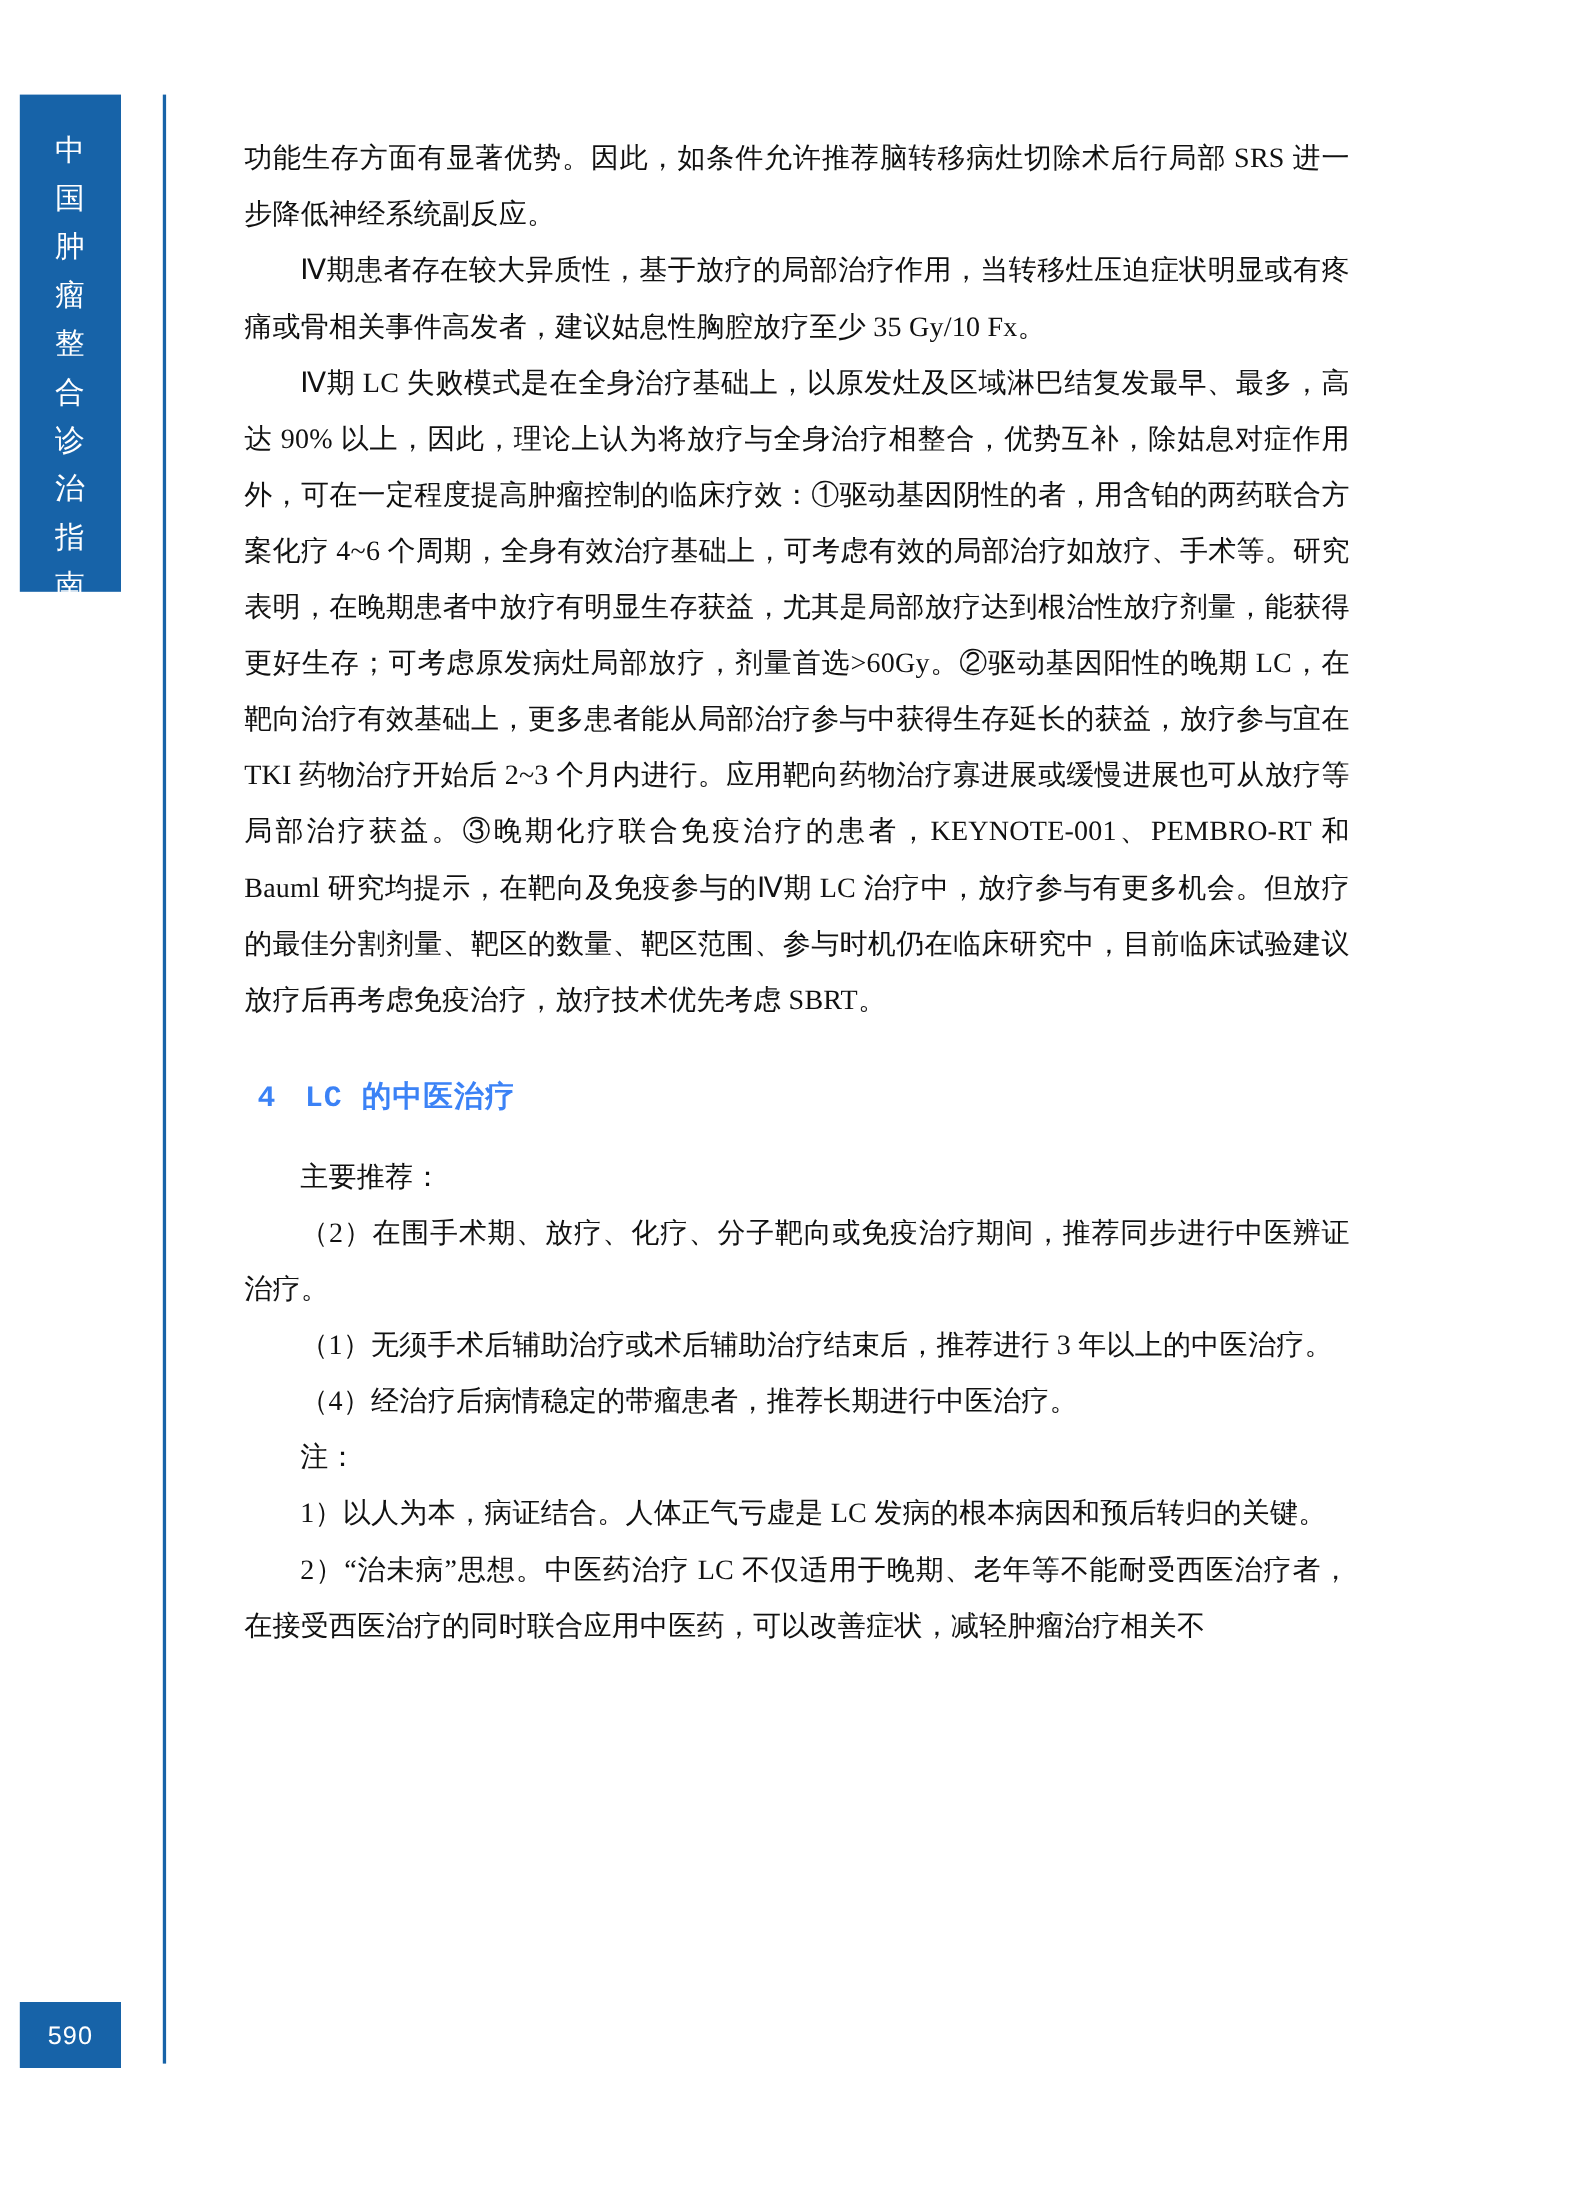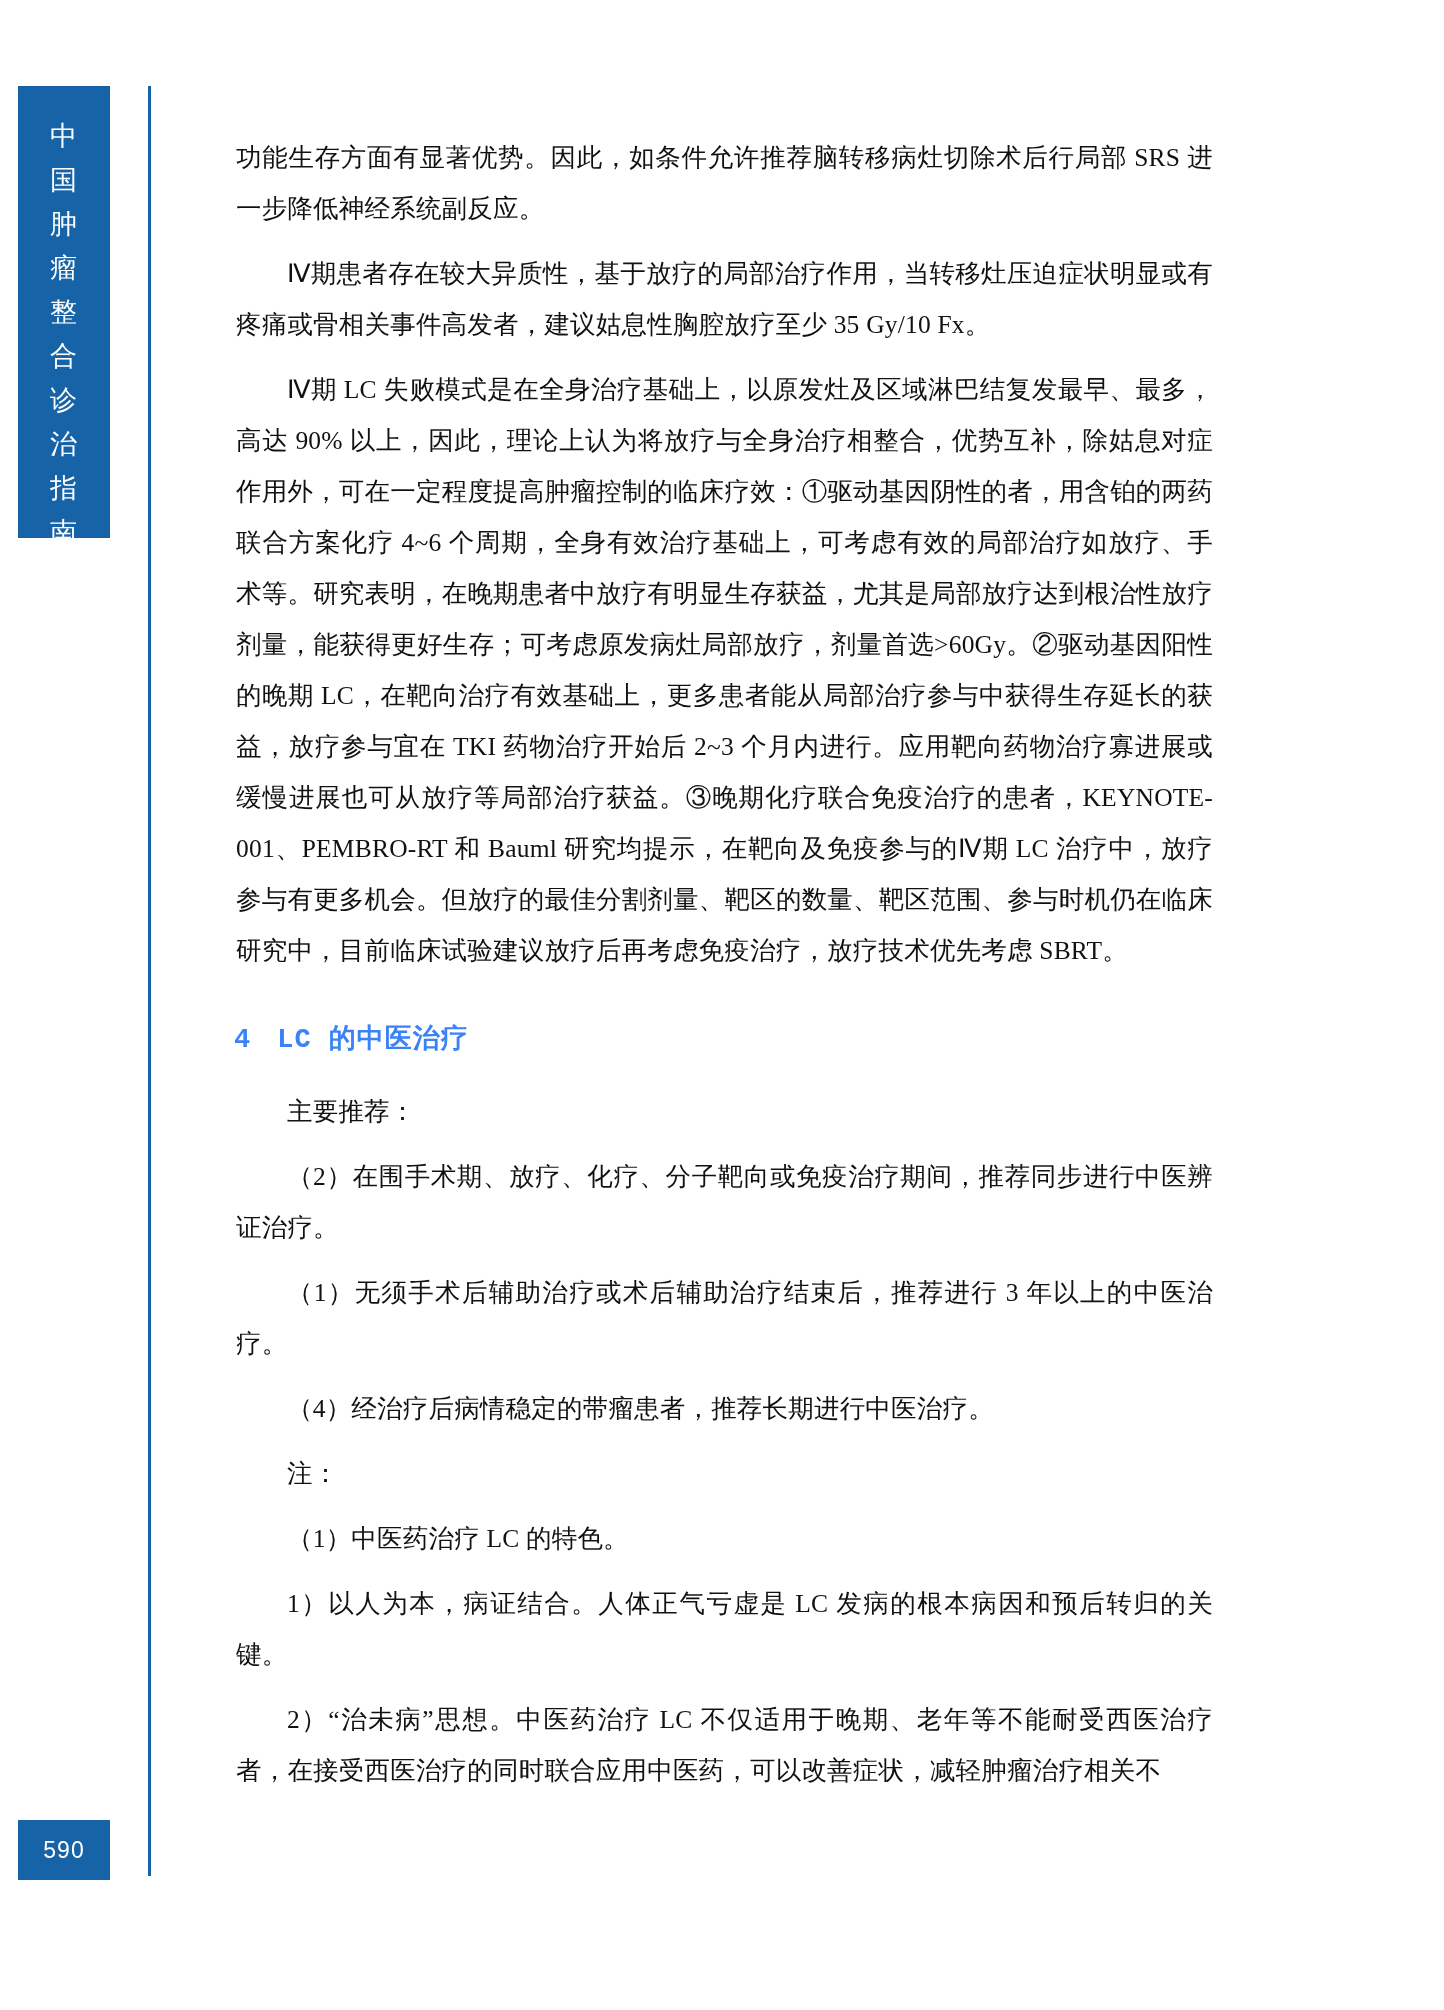--- a/index.html
+++ b/index.html
@@ -67,21 +67,21 @@
 
   
   #content {
     position: absolute;
     left: 222px;
     top: 118px;
     width: 1005px;
   }
 
   p {
-    margin: 14px;
+    margin: 0;
     font-size: 25.5px;
     line-height: 51px;
     color: #111111;
     text-align: justify;
     text-justify: inter-ideograph;
     letter-spacing: 0.2px;
   }
   p.indent {
     text-indent: 51px;
   }
@@ -130,17 +130,16 @@
 
   <h2 class="section-heading">
     <span class="num">4</span><span>LC 的中医治疗</span>
   </h2>
 
   <p class="indent">主要推荐：</p>
   <p class="indent">（2）在围手术期、放疗、化疗、分子靶向或免疫治疗期间，推荐同步进行中医辨证治疗。</p>
   <p class="indent">（1）无须手术后辅助治疗或术后辅助治疗结束后，推荐进行 3 年以上的中医治疗。</p>
   <p class="indent">（4）经治疗后病情稳定的带瘤患者，推荐长期进行中医治疗。</p>
   <p class="indent">注：</p>
-  <p class="indent">（1）中医药治疗 LC 的特色。</p>
   <p class="indent">1）以人为本，病证结合。人体正气亏虚是 LC 发病的根本病因和预后转归的关键。</p>
   <p class="indent">2）“治未病”思想。中医药治疗 LC 不仅适用于晚期、老年等不能耐受西医治疗者，在接受西医治疗的同时联合应用中医药，可以改善症状，减轻肿瘤治疗相关不</p>
 
 </div>
 
 </body></html>

